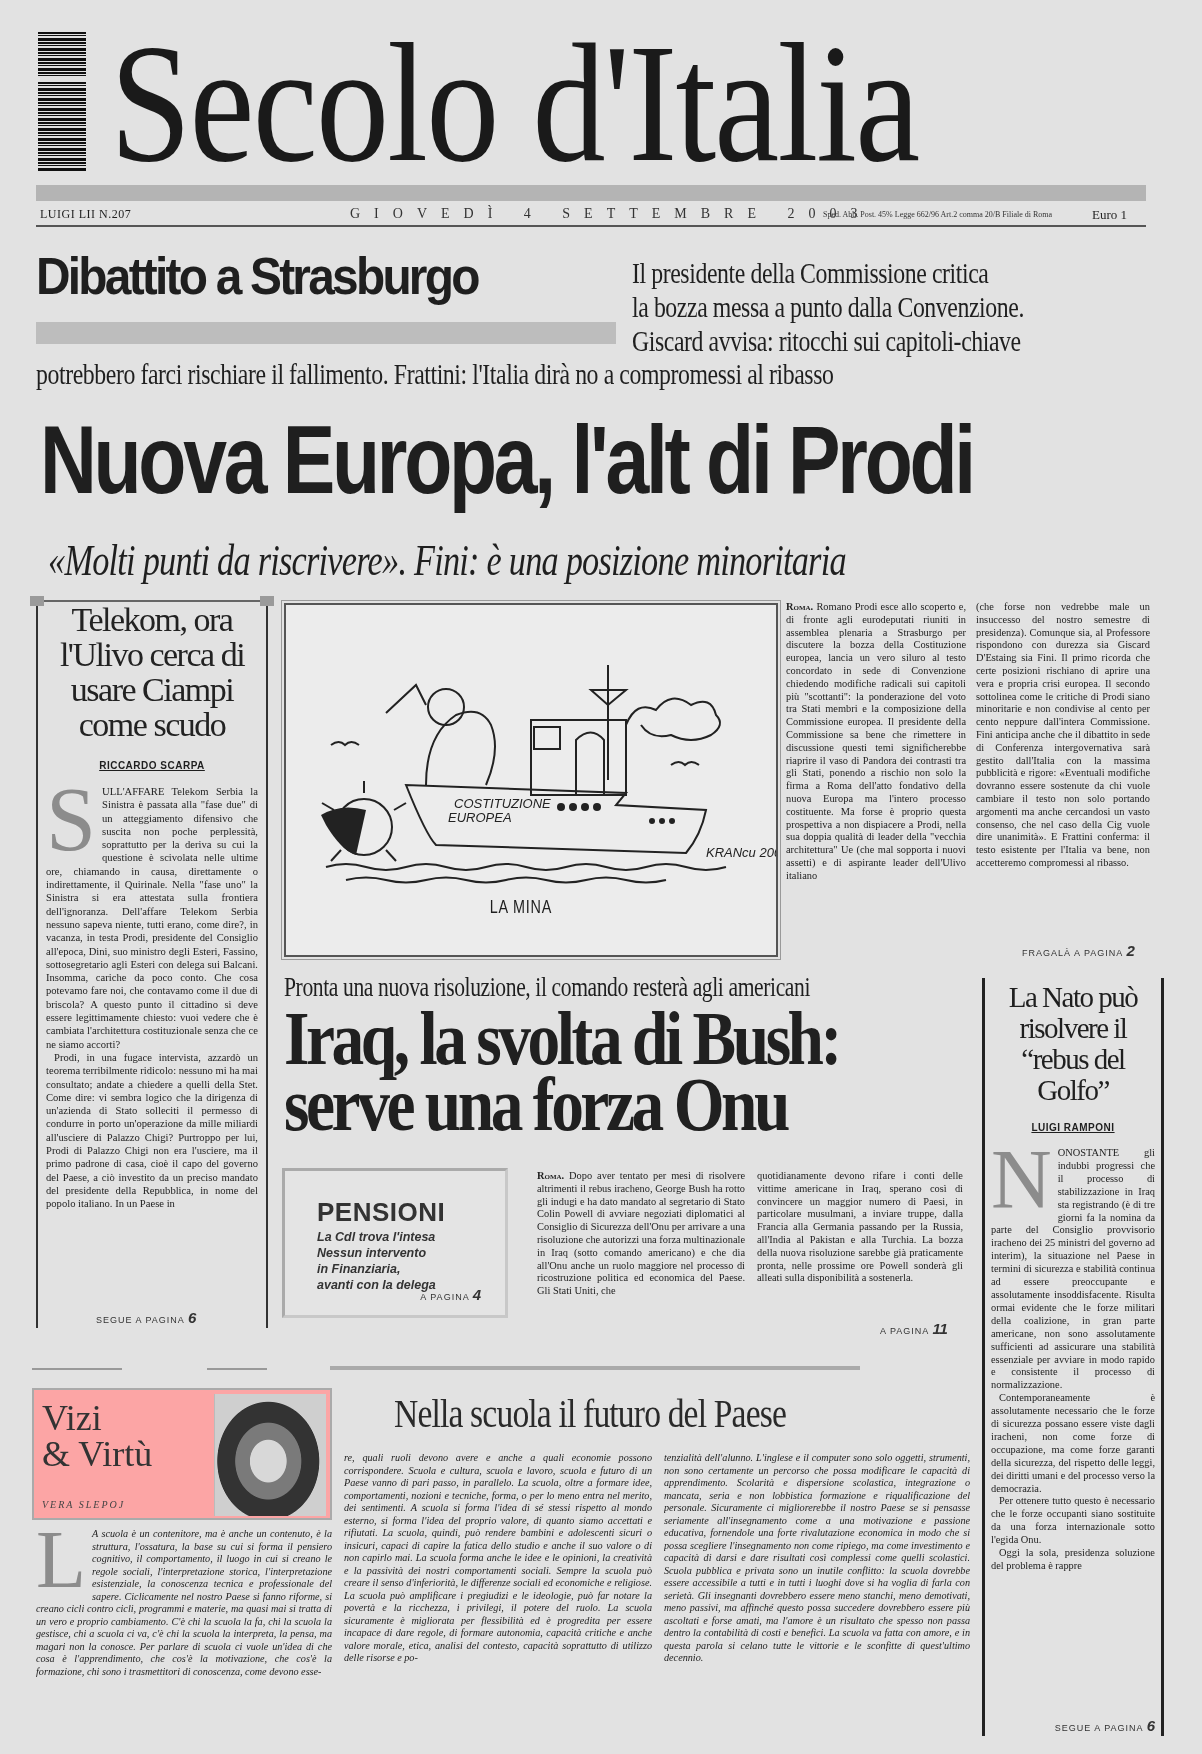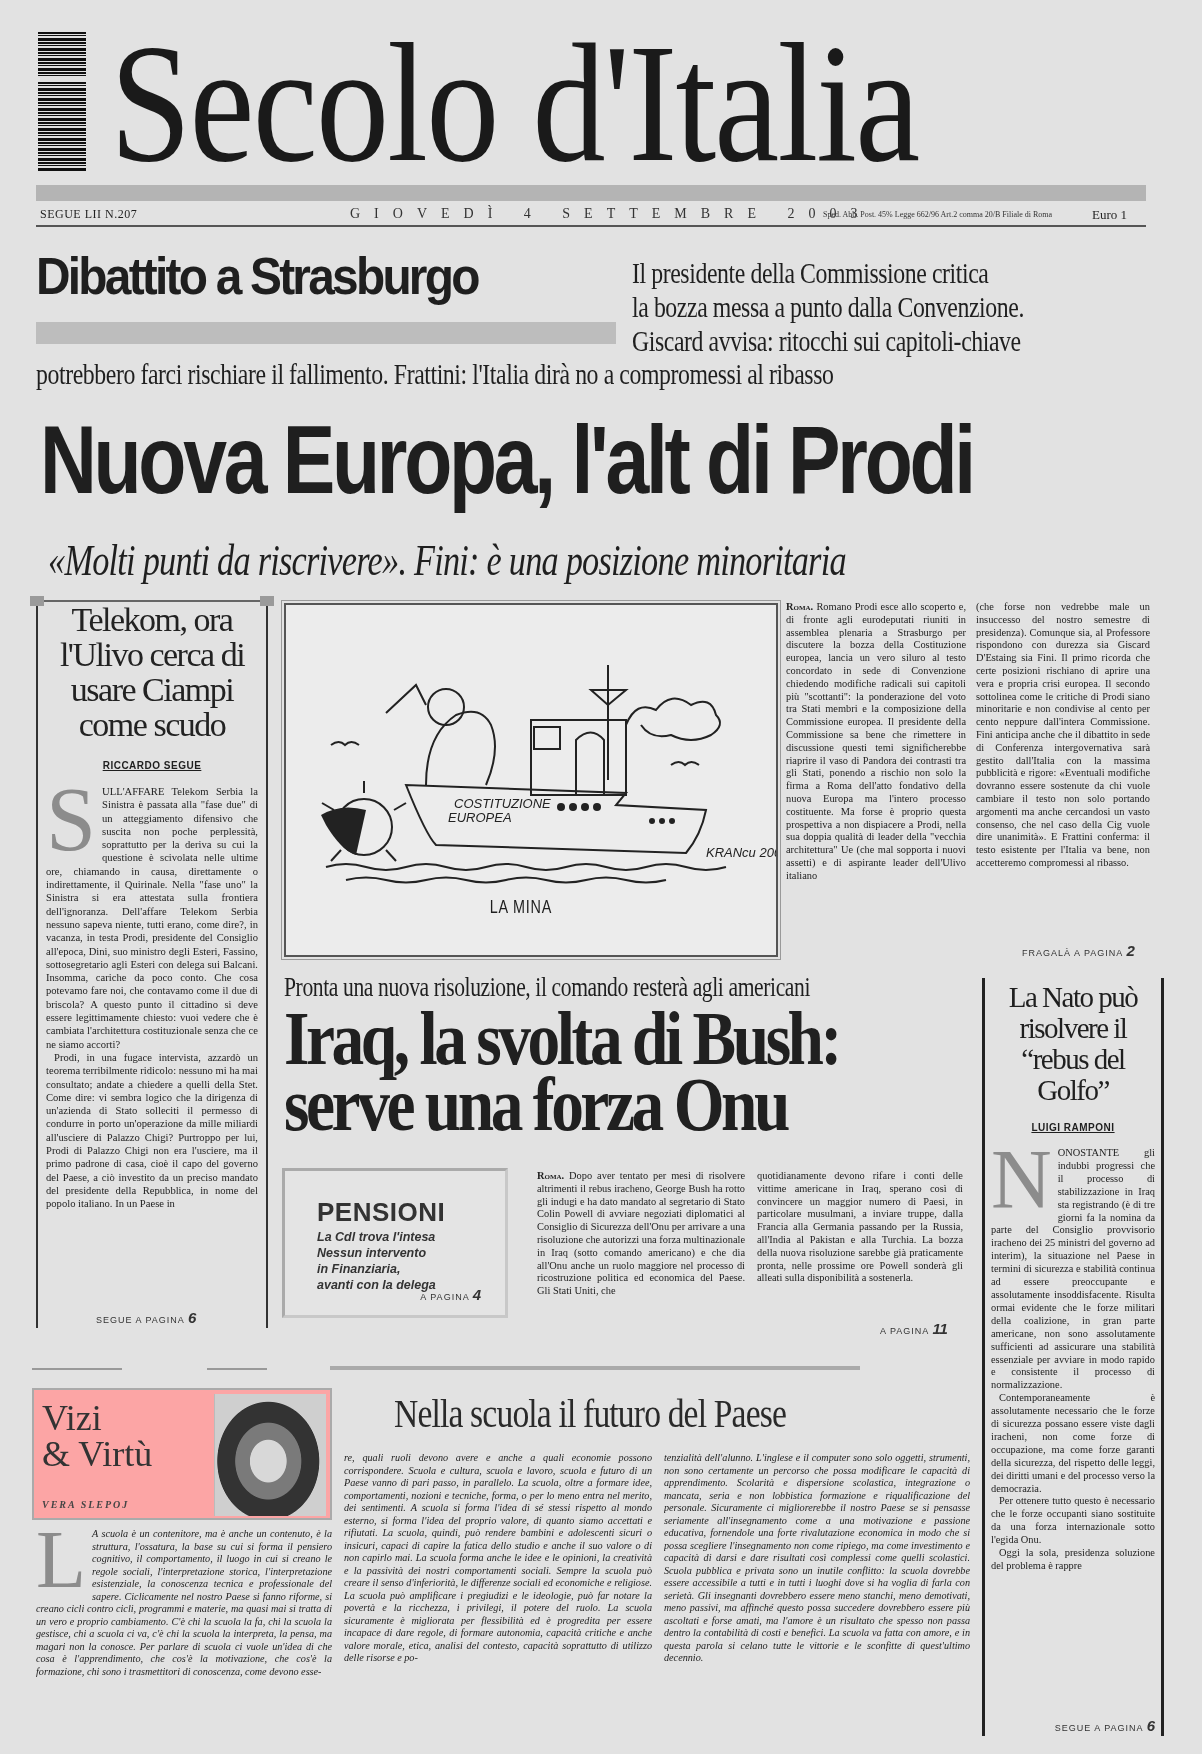--- a/index.html
+++ b/index.html
@@ -131,63 +131,63 @@
   
   .vv-rule { left: 32px; top: 1368px; width: 90px; height: 2px; background:#999; }
   .vv-rule2 { left: 207px; top: 1368px; width: 60px; height: 2px; background:#999; }
   .vv-rule3 { left: 330px; top: 1366px; width: 530px; height: 4px; background:#aaa; }
   .vv-box {
     left: 32px; top: 1388px; width: 300px; height: 132px;
     border: 2px solid #aaa; background:#fca5a5;
   }
   .vv-title { position:absolute; left: 8px; top: 10px; font-size: 36px; line-height: 36px; color:#333; }
   .vv-author {
-    position:absolute; left: 8px; bottom: 8px; font-style: italic; font-weight:700;
+    position:absolute; left: 8px; bottom: 8px; font-style: italic; font-weight:400;
     font-size: 10px; letter-spacing: 2px; color:#444;
   }
   .vv-photo {
     position:absolute; left: 180px; top: 4px; width: 112px; height: 122px;
     background: radial-gradient(ellipse at 48% 55%, #d8d8d8 0 22%, #7a7a7a 23% 40%, #333 41% 62%, #cfcfcf 63%);
     border-left: 1px solid #bbb;
   }
   .school-head {
     left: 394px; top: 1390px; font-size: 40px; white-space: nowrap; letter-spacing: -1px;
     transform: scaleX(0.84); transform-origin: left top; color:#2a2a2a;
   }
   .italic-col { font-style: italic; }
 </style>
 </head>
 <body>
 
 <div class="abs barcode"></div>
 <div class="abs barcode-gap"></div>
 <div class="abs masthead-title">Secolo d'Italia</div>
 <div class="abs mast-band"></div>
-<div class="abs issue-no">SEGUE LII N.207</div>
+<div class="abs issue-no">LUIGI LII N.207</div>
 <div class="abs issue-date">GIOVEDÌ 4 SETTEMBRE 2003</div>
 <div class="abs postal">Sped. Abb. Post. 45% Legge 662/96 Art.2 comma 20/B Filiale di Roma</div>
 <div class="abs price">Euro 1</div>
 <div class="abs mast-line"></div>
 
 <div class="abs kicker-big">Dibattito a Strasburgo</div>
 <div class="abs kicker-grey"></div>
 <div class="abs deck-right">
   <div>Il presidente della Commissione critica</div>
   <div>la bozza messa a punto dalla Convenzione.</div>
   <div>Giscard avvisa: ritocchi sui capitoli-chiave</div>
 </div>
 <div class="abs deck-line">potrebbero farci rischiare il fallimento. Frattini: l'Italia dirà no a compromessi al ribasso</div>
 <div class="abs main-headline">Nuova Europa, l'alt di Prodi</div>
 <div class="abs sub-headline">«Molti punti da riscrivere». Fini: è una posizione minoritaria</div>
 
 <div class="abs left-box">
   <span class="corner" style="left:-8px"></span>
   <span class="corner" style="right:-8px"></span>
   <div class="col-title">Telekom, ora l'Ulivo cerca di usare Ciampi come scudo</div>
-  <div class="byline">RICCARDO SEGUE</div>
+  <div class="byline">RICCARDO SCARPA</div>
   <div class="body-text" style="padding:0 8px;">
     <span class="dropcap">S</span>
     <span style="font-variant:small-caps">ULL'AFFARE</span>
     <span>Telekom Serbia la Sinistra è passata alla "fase due" di un atteggiamento difensivo che suscita non poche perplessità, soprattutto per la deriva su cui la questione è scivolata nelle ultime ore, chiamando in causa, direttamente o indirettamente, il Quirinale. Nella "fase uno" la Sinistra si era attestata sulla frontiera dell'ignoranza. Dell'affare Telekom Serbia nessuno sapeva niente, tutti erano, come dire?, in vacanza, in testa Prodi, presidente del Consiglio all'epoca, Dini, suo ministro degli Esteri, Fassino, sottosegretario agli Esteri con delega sui Balcani. Insomma, cariche da poco conto. Che cosa potevamo fare noi, che contavamo come il due di briscola? A questo punto il cittadino si deve essere legittimamente chiesto: vuoi vedere che è cambiata l'architettura costituzionale senza che ce ne siamo accorti?</span>
     <div style="text-indent:8px">Prodi, in una fugace intervista, azzardò un teorema terribilmente ridicolo: nessuno mi ha mai consultato; andate a chiedere a quelli della Stet. Come dire: vi sembra logico che la dirigenza di un'azienda di Stato solleciti il permesso di condurre in porto un'operazione da mille miliardi all'usciere di Palazzo Chigi? Purtroppo per lui, Prodi di Palazzo Chigi non era l'usciere, ma il primo padrone di casa, cioè il capo del governo del Paese, a ciò investito da un preciso mandato del presidente della Repubblica, in nome del popolo italiano. In un Paese in</div>
   </div>
   <div class="jump" style="position:absolute; left:58px; bottom:2px;">
     <span>SEGUE A PAGINA</span>
     <b>6</b>
   </div>

